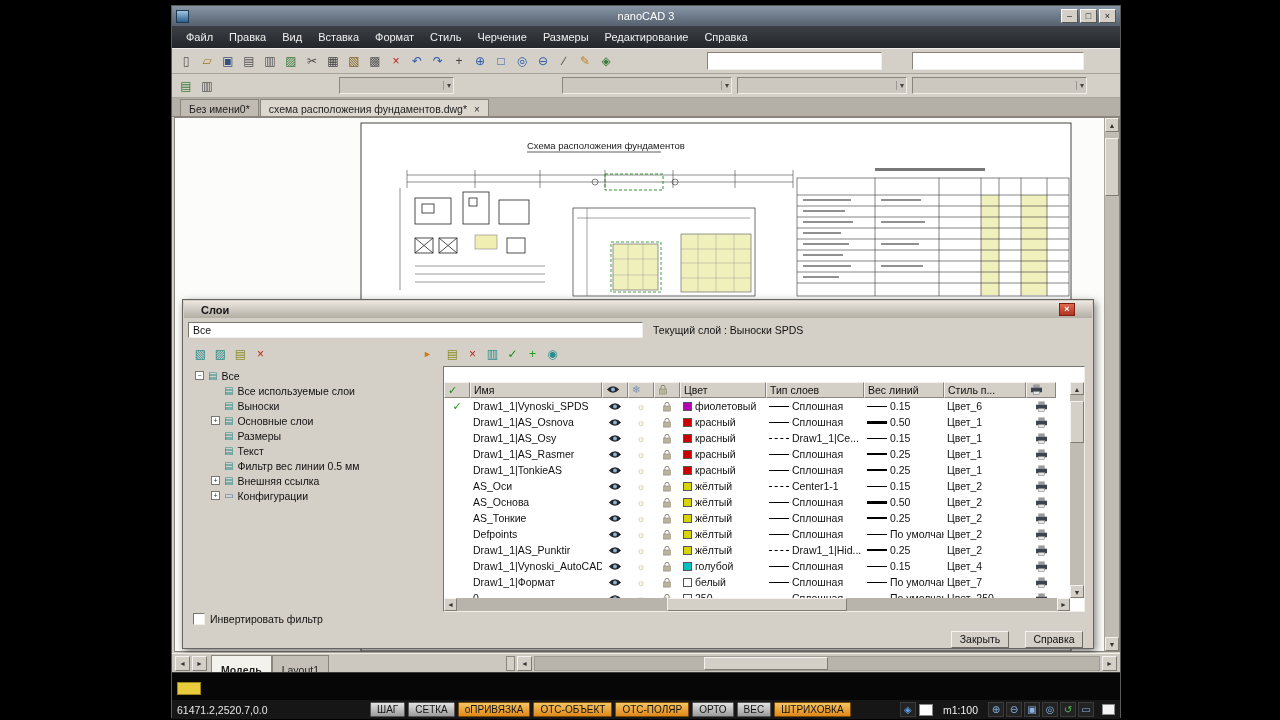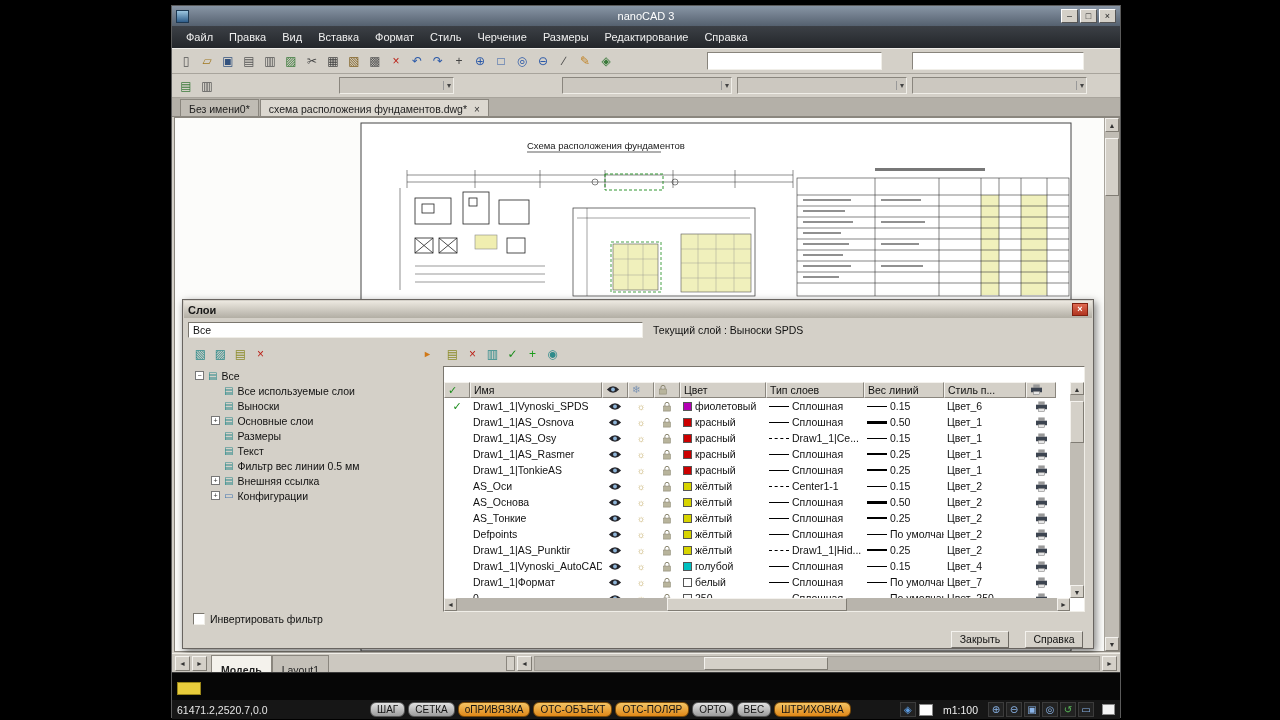--- a/index.html
+++ b/index.html
@@ -41,21 +41,21 @@
   
   .canvas{position:absolute;left:2px;top:111px;width:946px;height:535px;background:#fbfbf9;border:1px solid #8a867e;overflow:hidden;}
   .draw-svg{position:absolute;left:0;top:0;width:929px;height:533px;}
   .vscroll{position:absolute;right:0;top:0;width:15px;height:533px;background:#c8c4bc;border-left:1px solid #a8a49c;display:flex;flex-direction:column;}
   .sb-btn{height:14px;flex:none;font-size:7px;text-align:center;line-height:13px;background:#d4d0c8;border:1px solid;border-color:#f4f2ee #807c74 #807c74 #f4f2ee;color:#333;}
   .sb-track{flex:1;position:relative;background:#c0bcb4;}
   .sb-thumb{position:absolute;left:0;top:6px;width:100%;height:58px;background:#d4d0c8;border:1px solid;border-color:#f4f2ee #807c74 #807c74 #f4f2ee;}
 
   
   .dialog{position:absolute;left:10px;top:293px;width:912px;height:350px;background:#d4d0c8;border:1px solid #686460;box-shadow:2px 3px 8px rgba(0,0,0,.5);}
-  .dlg-title{position:absolute;left:1px;top:1px;right:1px;height:17px;background:linear-gradient(#ece8e0,#b2aea4);display:flex;align-items:center;padding:0 4px;font-size:11px;font-weight:bold;color:#151515;}
+  .dlg-title{position:absolute;left:1px;top:1px;right:1px;height:17px;background:linear-gradient(#ece8e0,#b2aea4);display:flex;align-items:center;padding:0 17px;font-size:11px;font-weight:bold;color:#151515;}
   .dlg-close{margin-left:auto;width:16px;height:13px;background:linear-gradient(#e06a50,#b03420);border:1px solid #802010;color:#fff;font-size:9px;line-height:11px;text-align:center;}
   .dlg-filter{position:absolute;left:5px;top:22px;width:455px;height:16px;background:#fff;border:1px solid;border-color:#7a766e #f0eee8 #f0eee8 #7a766e;font-size:10.5px;padding:1px 4px;color:#111;}
   .dlg-current{position:absolute;left:470px;top:24px;font-size:10.5px;color:#111;}
   .pane-tb{position:absolute;left:0;top:0;right:0;height:20px;display:flex;align-items:center;gap:1px;}
   .pane-tb .tbtn{width:19px;height:19px;}
   .pane-arrow{margin-left:auto;color:#d07818;font-size:9px;padding-right:3px;}
   .dlg-left{position:absolute;left:8px;top:44px;width:244px;height:266px;}
   .tree{position:absolute;left:0;top:24px;right:0;bottom:0;overflow:hidden;}
   .tree-row{display:flex;align-items:center;height:15px;font-size:10.5px;gap:4px;color:#111;white-space:nowrap;}
   .expander{width:9px;height:9px;background:#fff;border:1px solid #777;font-size:7px;line-height:7px;text-align:center;color:#333;flex:none;}
@@ -100,21 +100,21 @@
   .mthumb{position:absolute;left:30%;width:22%;top:0;bottom:0;background:#d4d0c8;border:1px solid;border-color:#f4f2ee #807c74 #807c74 #f4f2ee;}
 
   
   .cmdline{position:absolute;left:0;top:666px;width:100%;height:28px;background:#060606;border-top:1px solid #3a3a3a;}
   .cmd-badge{position:absolute;left:5px;top:9px;width:24px;height:13px;background:#e8cc3c;border:1px solid #9a8618;}
 
   
   .statusbar{position:absolute;left:0;top:694px;width:100%;height:19px;background:#161616;display:flex;align-items:center;padding:0 5px;gap:3px;}
   .coords{width:190px;font-size:10.5px;color:#e6e6e6;white-space:nowrap;}
   .toggles{display:flex;gap:3px;}
-  .toggle{font-size:10px;color:#141414;padding:1px 6px;background:linear-gradient(#e2e2e2,#9c9c9c);border:1px solid #555;border-radius:6px;white-space:nowrap;}
+  .toggle{font-size:10px;color:#141414;padding:1px 6px;background:linear-gradient(#e2e2e2,#9c9c9c);border:1px solid #555;border-radius:1px;white-space:nowrap;}
   .toggle.on{background:linear-gradient(#f4c464,#e08818);border-color:#7a4a08;}
   .sb-right{margin-left:auto;display:flex;align-items:center;gap:3px;}
   .link-icon{color:#5a9ae0;font-size:11px;}
   .mini-field{width:14px;height:12px;background:#fff;border:1px solid #888;}
   .scale{color:#f0f0f0;font-size:10.5px;margin:0 7px;}
   .sicons{display:flex;gap:2px;}
   .sicon{width:16px;height:15px;display:flex;align-items:center;justify-content:center;font-size:10px;background:#222;border:1px solid #3c3c3c;}
   .mini-box{width:13px;height:11px;background:#f4f4f4;border:1px solid #888;margin-left:5px;}
 </style>
 </head>

